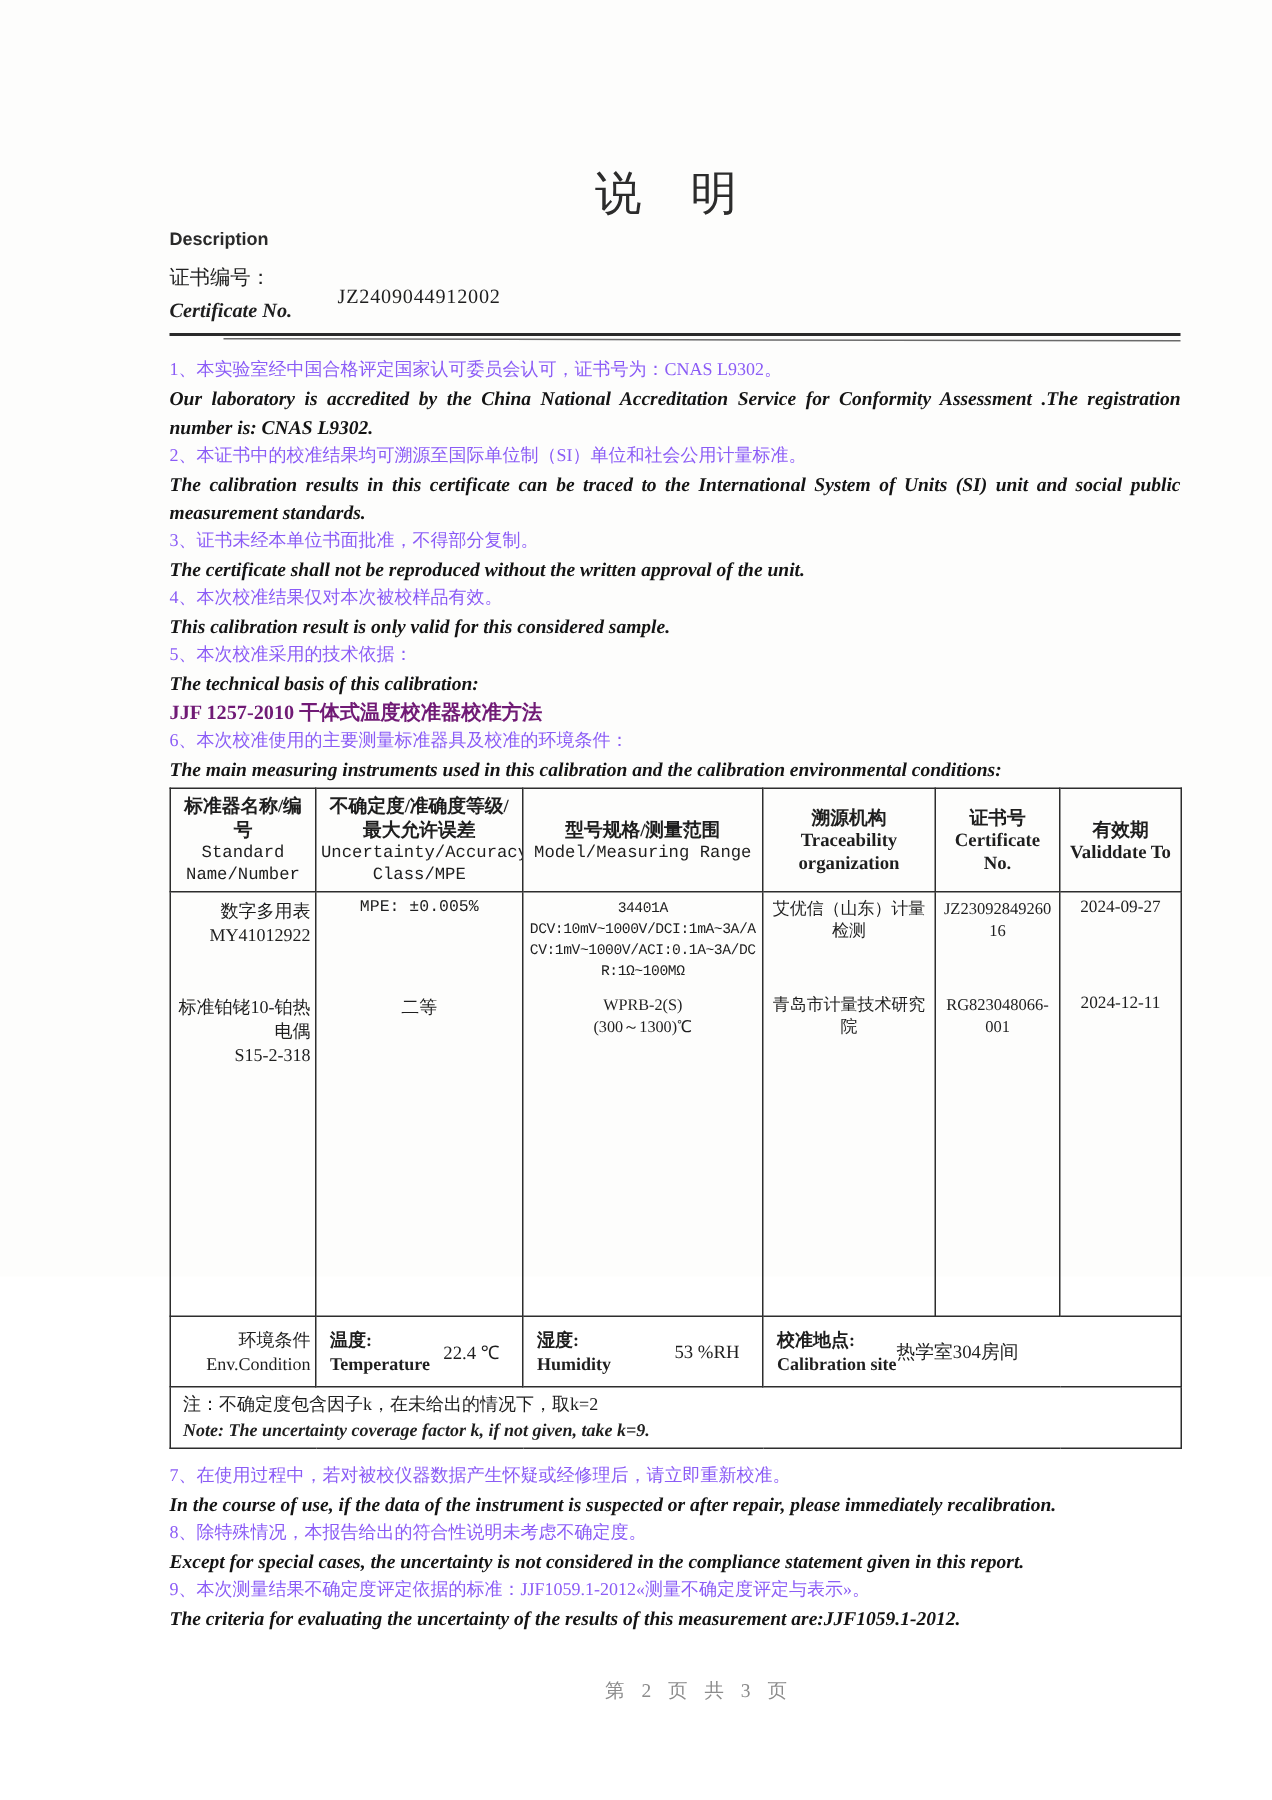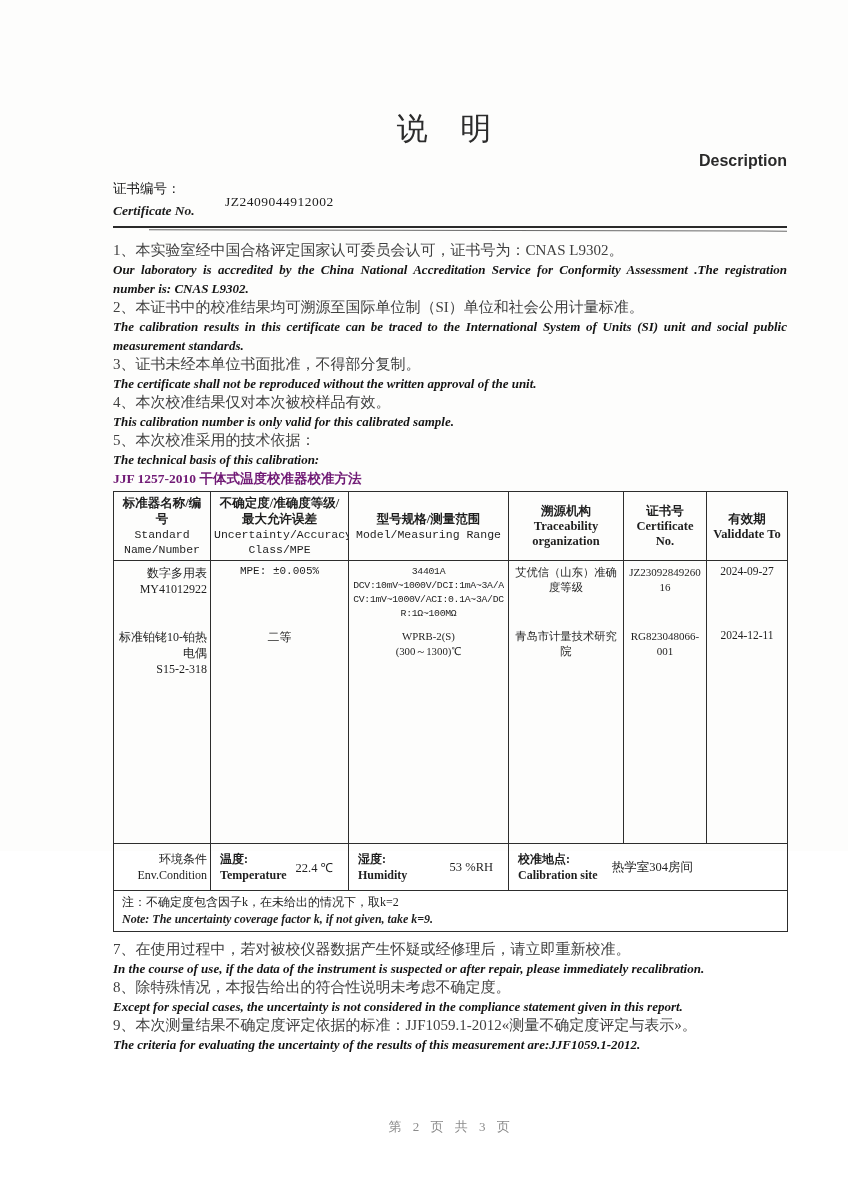--- a/index.html
+++ b/index.html
@@ -14,33 +14,33 @@
   .page { position:absolute; left:0; top:0; width:848px; height:851px; background:#fdfdfc; }
   .content { position:absolute; left:113px; top:0; width:674px; }
 
   
   .title {
     margin-top:108px; text-align:center;
     font-family:"Liberation Sans", sans-serif;
     font-size:31px; letter-spacing:12px; color:#2c2c2c; font-weight:500;
   }
   .subtitle {
-    text-align:right; font-family:"Liberation Sans", sans-serif;
-    font-size:16px; font-weight:bold; color:#2a2a2a; margin-top:2px;
+    text-align:left; font-family:"Liberation Sans", sans-serif;
+    font-size:12px; font-weight:bold; color:#2a2a2a; margin-top:2px;
   }
   .cert-row { margin-top:10px; position:relative; height:44px; }
   .cert-label-zh { font-size:13.5px; color:#222; }
   .cert-label-en { font-size:13.5px; font-weight:bold; font-style:italic; margin-top:5px; }
   .cert-value { position:absolute; left:112px; top:14px; font-size:13.5px; letter-spacing:0.5px; }
   .divider { border:none; border-top:2px solid #2a2a2a; margin:2px 0 0 0; }
   .divider2 { border:none; border-top:1px solid #6a6a6a; margin:2px 0 0 36px; transform:rotate(0.12deg); }
 
   
   .notes { margin-top:10px; }
-  .note-zh { font-size:15px; line-height:19px; color:#404040; }
+  .note-zh { font-size:12px; line-height:19px; color:#8b5cf6; }
   .note-en { font-size:13px; line-height:19px; font-weight:bold; font-style:italic; text-align:justify; color:#141414; }
   .note-extra { font-size:13.5px; line-height:19px; font-weight:bold; color:#701a75; }
 
   
   table.instruments {
     border-collapse:collapse; table-layout:fixed;
     width:674px; margin-top:3px;
     border:1.5px solid #2d2d2d;
   }
   table.instruments th, table.instruments td {
@@ -67,21 +67,21 @@
   .env-flex { display:flex; align-items:center; justify-content:space-between; padding:0 6px; }
   .env-label { font-size:12px; line-height:16px;font-weight:bold; }
   .env-val { font-size:12.5px; padding-right:6px; }
   tr.noterow td { height:36px; vertical-align:middle; padding-left:8px; }
   .tnote-zh { font-size:12px; line-height:17px; }
   .tnote-en { font-size:12px; line-height:17px; font-weight:bold; font-style:italic; }
 
   .notes-bottom { margin-top:8px; }
 
   .footer-page {
-    position:absolute; left:114px; top:1118px; width:674px;
+    position:absolute; left:129px; top:1118px; width:674px;
     text-align:center; font-size:13px; color:#8b8b8b; letter-spacing:4px;
   }
 </style>
 </head>
 <body>
 
 <div class="page">
   <div class="content">
 
     <div class="title">说 明</div>
@@ -103,26 +103,30 @@
       <div>
         <div class="note-zh">2、本证书中的校准结果均可溯源至国际单位制（SI）单位和社会公用计量标准。</div>
         <div class="note-en">The calibration results in this certificate can be traced to the International System of Units (SI) unit and social public measurement standards.</div>
       </div>
       <div>
         <div class="note-zh">3、证书未经本单位书面批准，不得部分复制。</div>
         <div class="note-en">The certificate shall not be reproduced without the written approval of the unit.</div>
       </div>
       <div>
         <div class="note-zh">4、本次校准结果仅对本次被校样品有效。</div>
-        <div class="note-en">This calibration number is only valid for this calibrated sample.</div>
+        <div class="note-en">This calibration result is only valid for this considered sample.</div>
       </div>
       <div>
         <div class="note-zh">5、本次校准采用的技术依据：</div>
         <div class="note-en">The technical basis of this calibration:</div>
         <div class="note-extra">JJF 1257-2010 干体式温度校准器校准方法</div>
+      </div>
+      <div>
+        <div class="note-zh">6、本次校准使用的主要测量标准器具及校准的环境条件：</div>
+        <div class="note-en">The main measuring instruments used in this calibration and  the calibration environmental conditions:</div>
       </div>
     </div>
 
     <table class="instruments">
       <colgroup>
         <col style="width:97px">
           <col style="width:138px">
           <col style="width:160px">
         <col style="width:115px">
           <col style="width:83px">
@@ -173,21 +177,21 @@
         </td>
         <td class="bodycell">
           <div class="b1">34401A
 DCV:10mV~1000V/DCI:1mA~3A/A
 CV:1mV~1000V/ACI:0.1A~3A/DC
 R:1Ω~100MΩ</div>
           <div class="b2">WPRB-2(S)
 (300～1300)℃</div>
         </td>
         <td class="bodycell">
-          <div class="b1">艾优信（山东）准确度等级</div>
+          <div class="b1">艾优信（山东）计量检测</div>
           <div class="b2">青岛市计量技术研究院</div>
         </td>
         <td class="bodycell">
           <div class="b1">JZ23092849260
 16</div>
           <div class="b2">RG823048066-
 001</div>
         </td>
         <td class="bodycell">
           <div class="b1">2024-09-27</div>
@@ -213,21 +217,21 @@
         <td>
           <div class="env-flex">
             <div class="env-label">
               <div>湿度:</div>
               <div>Humidity</div>
             </div>
             <div class="env-val">53 %RH</div>
           </div>
         </td>
         <td colspan="3">
-          <div class="env-flex" style="justify-content:flex-start; gap:14px;">
+          <div class="env-flex" style="justify-content:flex-start; ">
             <div class="env-label">
               <div>校准地点:</div>
               <div>Calibration site</div>
             </div>
             <div class="env-val">热学室304房间</div>
           </div>
         </td>
       </tr>
       <tr class="noterow">
         <td colspan="6">

